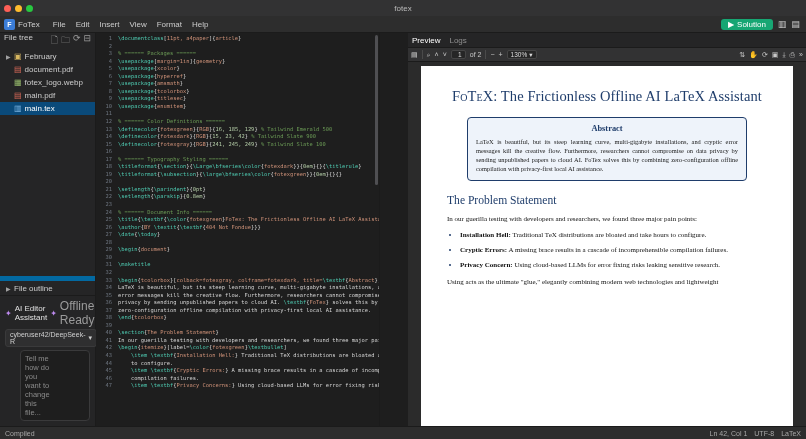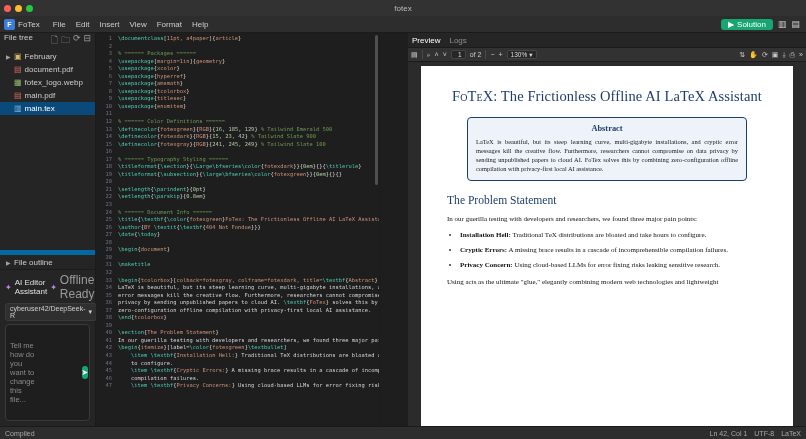--- a/index.html
+++ b/index.html
@@ -109,23 +109,23 @@
   }
   .asst-head .sparkle { color: #c08cf2; font-size: 8px; }
   .asst-head .hd-right { margin-left: auto; display: flex; gap: 4px; color: #9b9b9b; font-size: 12px; }
   .asst-model {
     display: flex; align-items: center; gap: 3px;
     margin: 0 5px 3px 5px;
     background: #2f2f30; border: 1px solid #3a3a3b; border-radius: 3px;
     padding: 1px 4px; font-size: 7px; color: #d0d0d0; width: fit-content;
   }
   .asst-input {
-    margin: 0 5px 5px 5px;
+    margin: 0 5px 5px 20px;
     background: #1e1e1e; border: 1px solid #3a3a3b; border-radius: 4px;
-    display: flex; align-items: center; padding: 16px 4px;
+    display: flex; align-items: center; padding: 3px 4px;
     font-size: 7.5px; color: #8a8a8a; gap: 47px;
   }
   .asst-send {
     margin-left: auto;
     width: 13px; height: 13px; border-radius: 3px;
     background: #17a673; color: #fff;
     display: flex; align-items: center; justify-content: center;
     font-size: 8px;
   }
 

